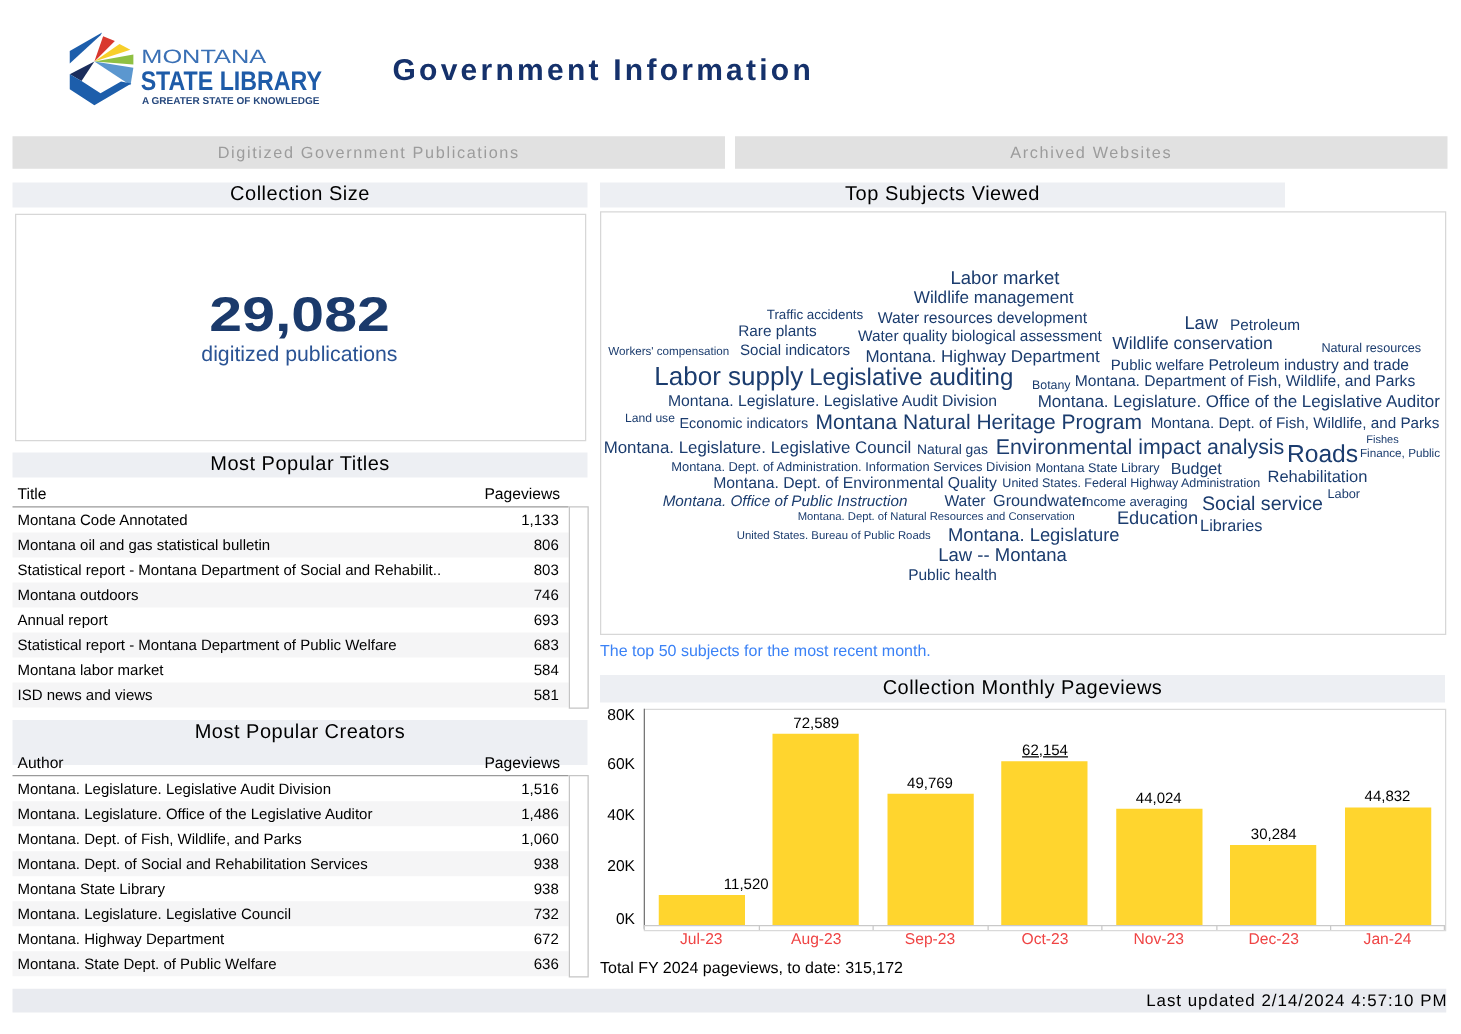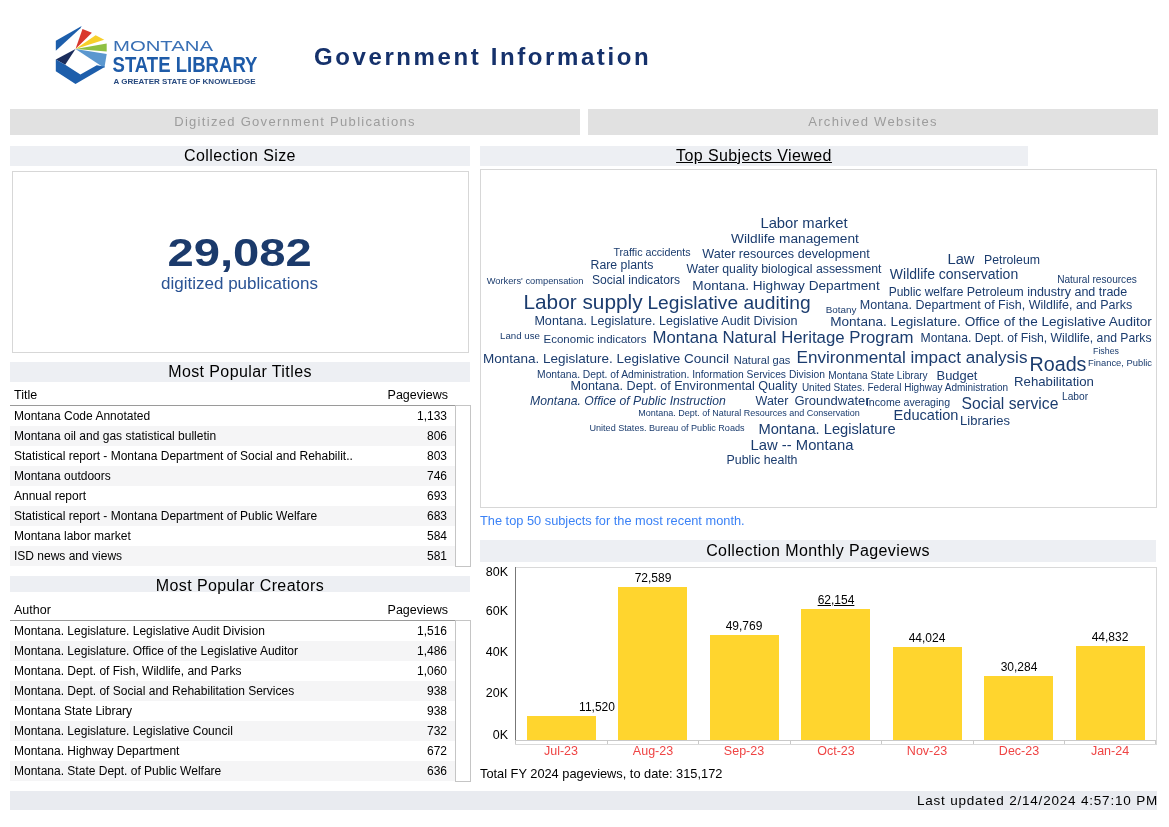--- a/index.html
+++ b/index.html
@@ -84,21 +84,21 @@
         <span class="l">Montana labor market</span>
         <span class="r">584</span>
       </div>
     <div class="row zebra">
         <span class="l">ISD news and views</span>
         <span class="r">581</span>
       </div>
   </div>
   <div style="position:absolute;left:455px;top:405px;width:14px;height:160px;border:1px solid #c5c5c5;background:#fff;"></div>
 
-  <div class="hbar" style="left:10px;top:576px;width:460px;height:16px;line-height:20px;">Most Popular Creators</div>
+  <div class="hbar" style="left:10px;top:576px;width:460px;height:36px;line-height:20px;">Most Popular Creators</div>
   <div class="thead" style="left:14px;top:603px;">Author</div>
   <div class="thead" style="right:721px;top:603px;">Pageviews</div>
   <div style="position:absolute;left:10px;top:620px;width:445px;height:1px;background:#9a9a9a;"></div>
   <div class="tbl" style="left:10px;top:621px;width:445px;">
     <div class="row">
         <span class="l">Montana. Legislature. Legislative Audit Division</span>
         <span class="r">1,516</span>
       </div>
     <div class="row zebra">
         <span class="l">Montana. Legislature. Office of the Legislative Auditor</span>
@@ -124,21 +124,21 @@
         <span class="l">Montana. Highway Department</span>
         <span class="r">672</span>
       </div>
     <div class="row zebra">
         <span class="l">Montana. State Dept. of Public Welfare</span>
         <span class="r">636</span>
       </div>
   </div>
   <div style="position:absolute;left:455px;top:620px;width:14px;height:160px;border:1px solid #c5c5c5;background:#fff;"></div>
 
-  <div class="hbar" style="left:480px;top:146px;width:548px;height:20px;line-height:20px;text-decoration:underline;">Top Subjects Viewed</div>
+  <div class="hbar" style="left:480px;top:146px;width:548px;height:20px;line-height:20px;">Top Subjects Viewed</div>
   <div style="position:absolute;left:480px;top:169px;width:675px;height:337px;border:1px solid #d7d7d7;"></div>
   <div id="cloud">
     <span class="cw" style="left:804px;top:223px;font-size:14.8px;">Labor market</span>
     <span class="cw" style="left:795px;top:238px;font-size:13.7px;">Wildlife management</span>
     <span class="cw" style="left:786px;top:254px;font-size:12.6px;">Water resources development</span>
     <span class="cw" style="left:652px;top:252px;font-size:10.7px;">Traffic accidents</span>
     <span class="cw" style="left:622px;top:265px;font-size:12.3px;">Rare plants</span>
     <span class="cw" style="left:784px;top:269px;font-size:12.3px;">Water quality biological assessment</span>
     <span class="cw" style="left:961px;top:259px;font-size:14.7px;">Law</span>
     <span class="cw" style="left:1012px;top:260px;font-size:12.3px;">Petroleum</span>

